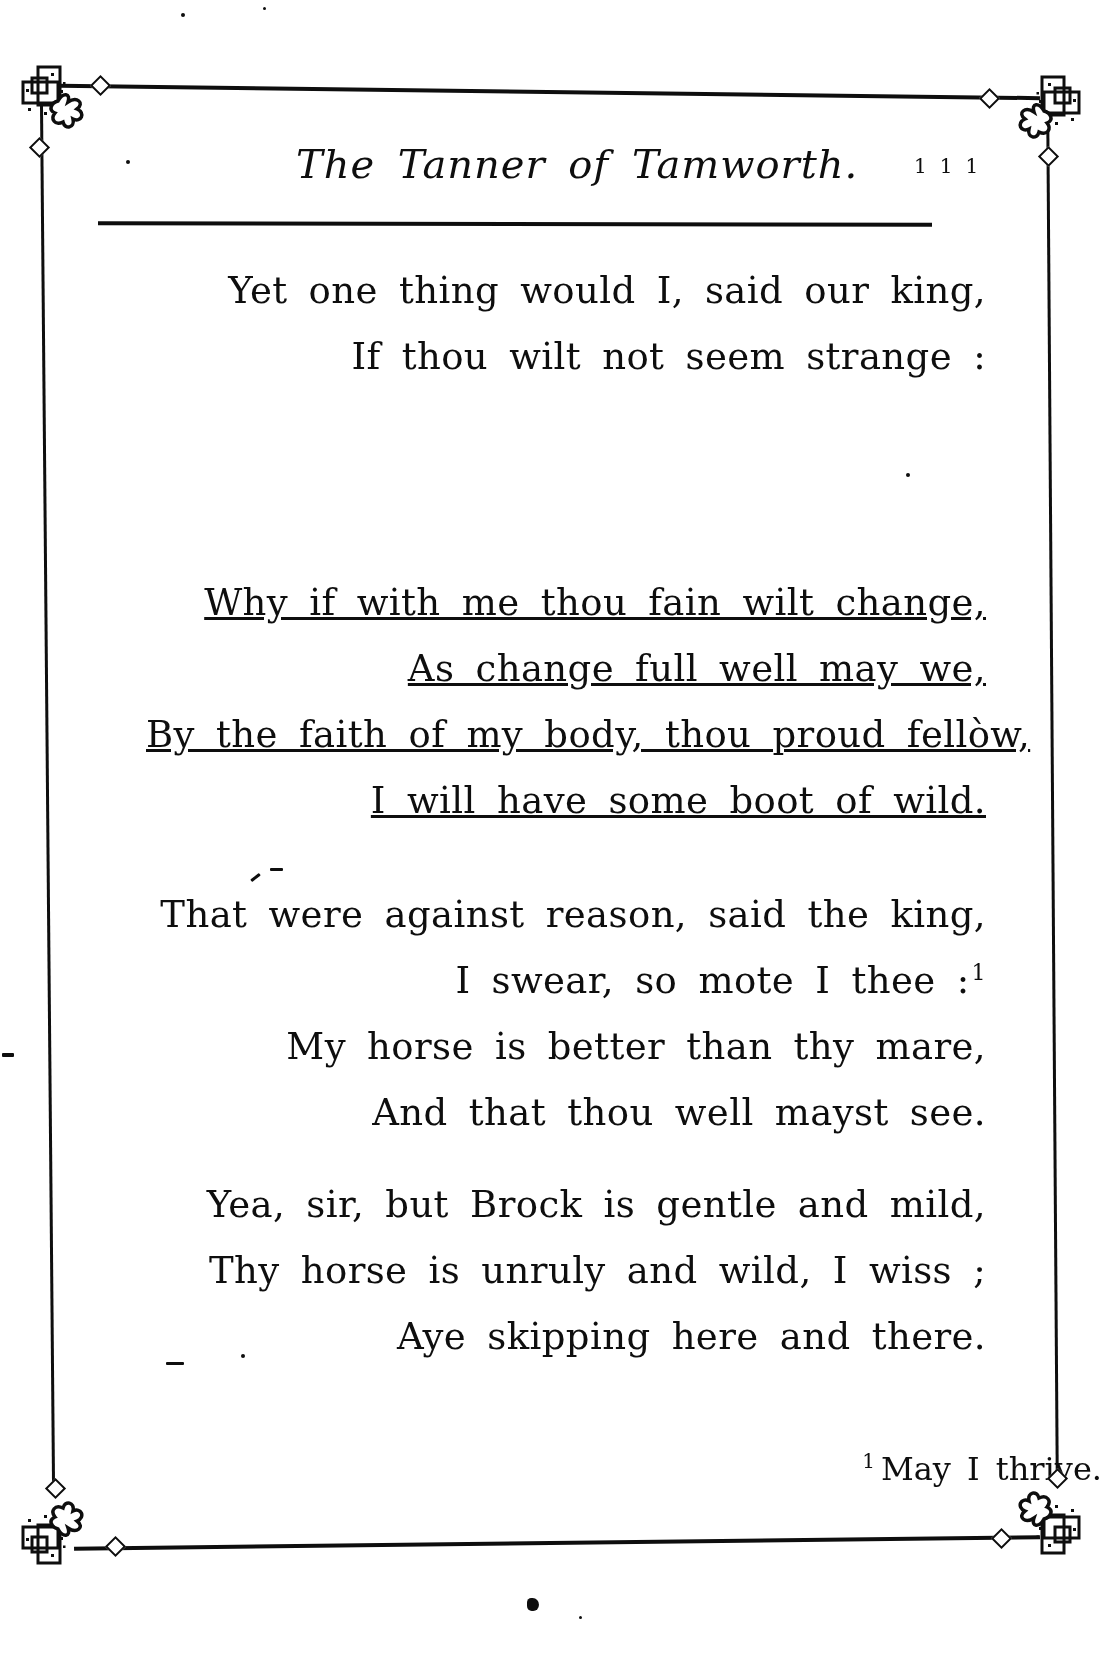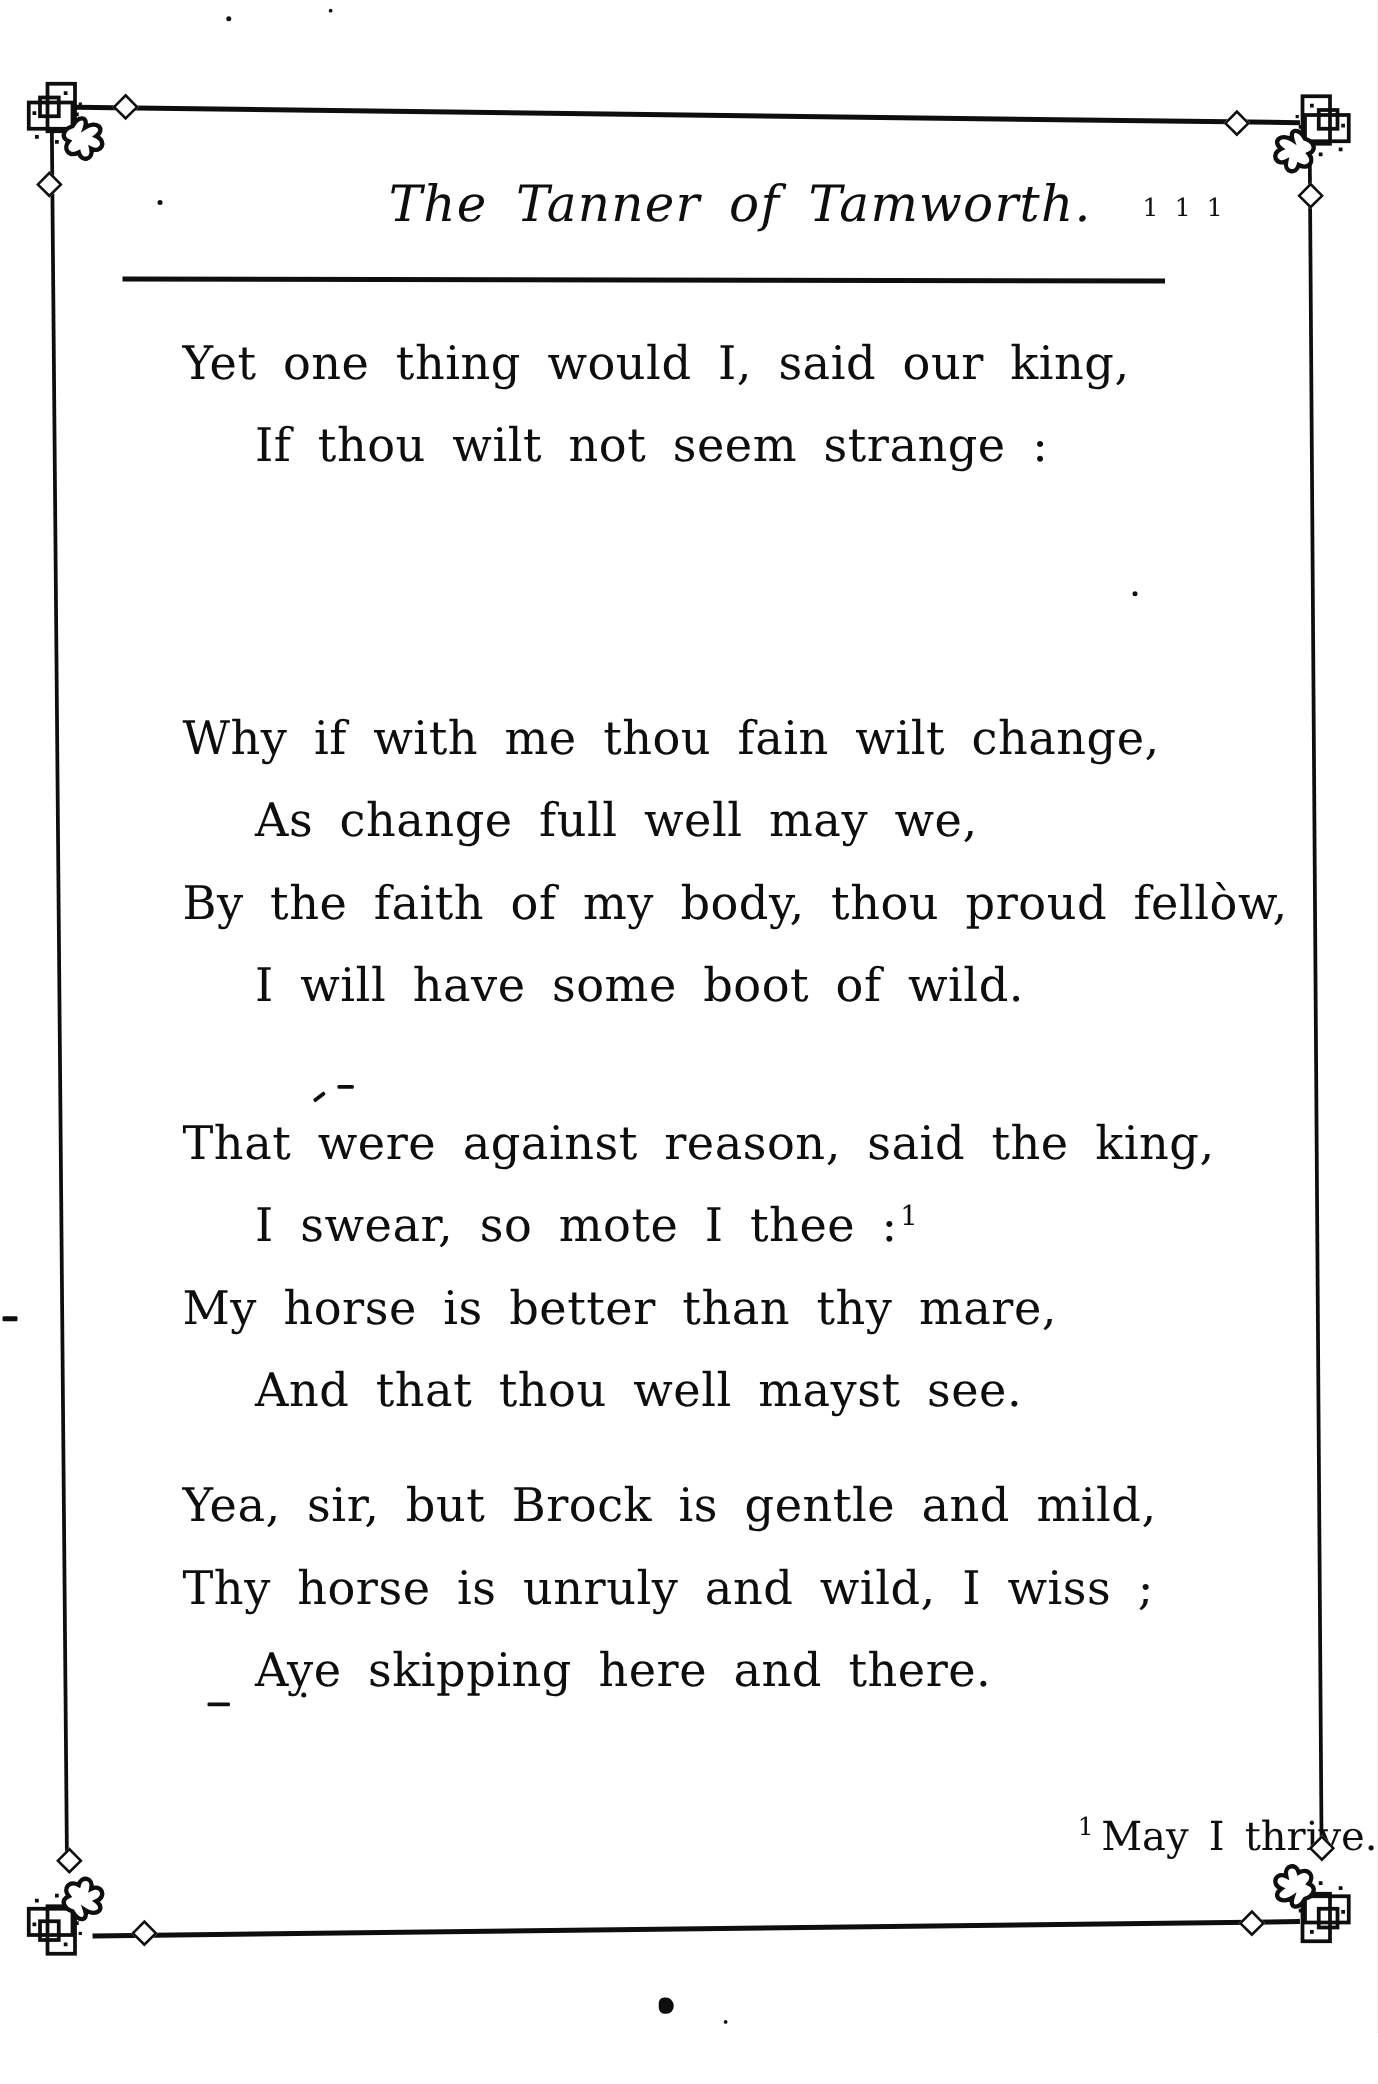--- a/index.html
+++ b/index.html
@@ -29,36 +29,36 @@
   .corner.tl{left:8px;top:62px;}
   .corner.tr{left:1014px;top:72px;transform:scale(-1,1);}
   .corner.bl{left:8px;top:1488px;transform:scale(1,-1);}
   .corner.br{left:1014px;top:1478px;transform:scale(-1,-1);}
   
   .title{
     position:absolute;left:296px;top:141px;
     font-style:italic;font-size:40px;
     letter-spacing:1px;word-spacing:9px;
     white-space:nowrap;
-    margin-left:15px;
   }
   .page-num{
     position:absolute;left:914px;top:154px;
     font-size:20px;letter-spacing:13px;
     white-space:nowrap;
   }
   
   .stanza{
     position:absolute;left:146px;width:840px;
     font-size:37px;line-height:66px;
     letter-spacing:0.4px;word-spacing:9px;
     white-space:nowrap;
+    text-align:right;
   }
   .stanza.s1{top:258px;}
-  .stanza.s2{top:558px;}
+  .stanza.s2{top:570px;text-decoration:underline;}
   .stanza.s3{top:882px;}
   .stanza.s4{top:1172px;}
   .line.indent{padding-left:58px;}
   sup.fnref{font-size:22px;vertical-align:super;line-height:0;margin-left:2px;}
   
   .footnote{
     position:absolute;left:0;top:1450px;width:1102px;
     text-align:right;font-size:32px;word-spacing:6px;
   }
   .footnote sup{font-size:20px;vertical-align:super;margin-right:6px;line-height:0;}

